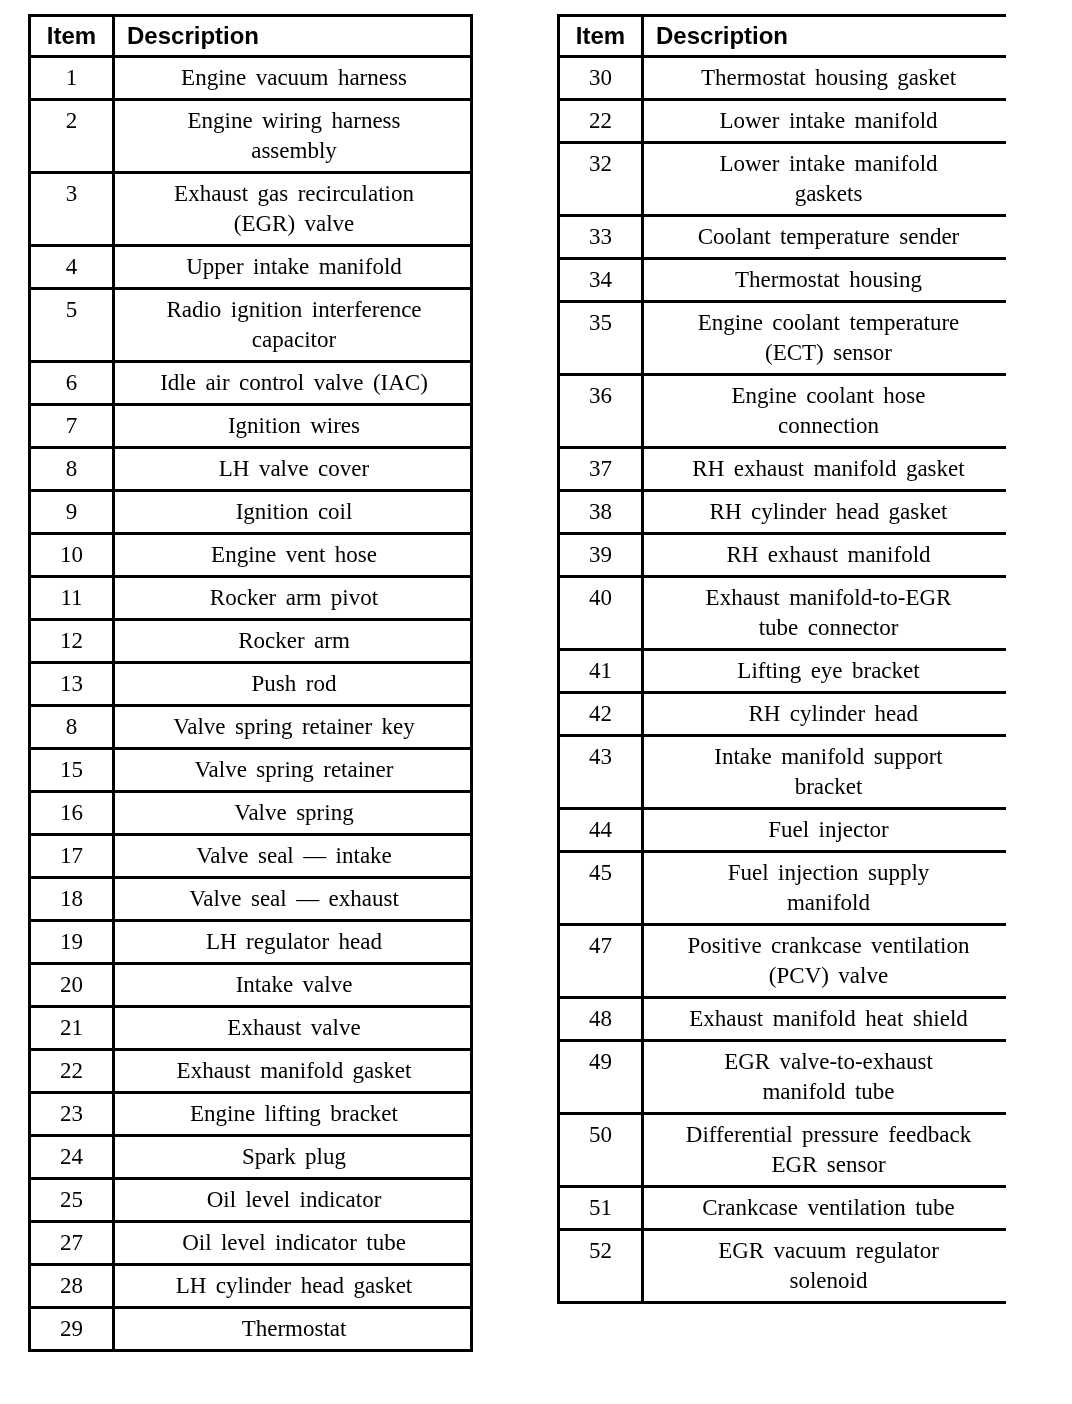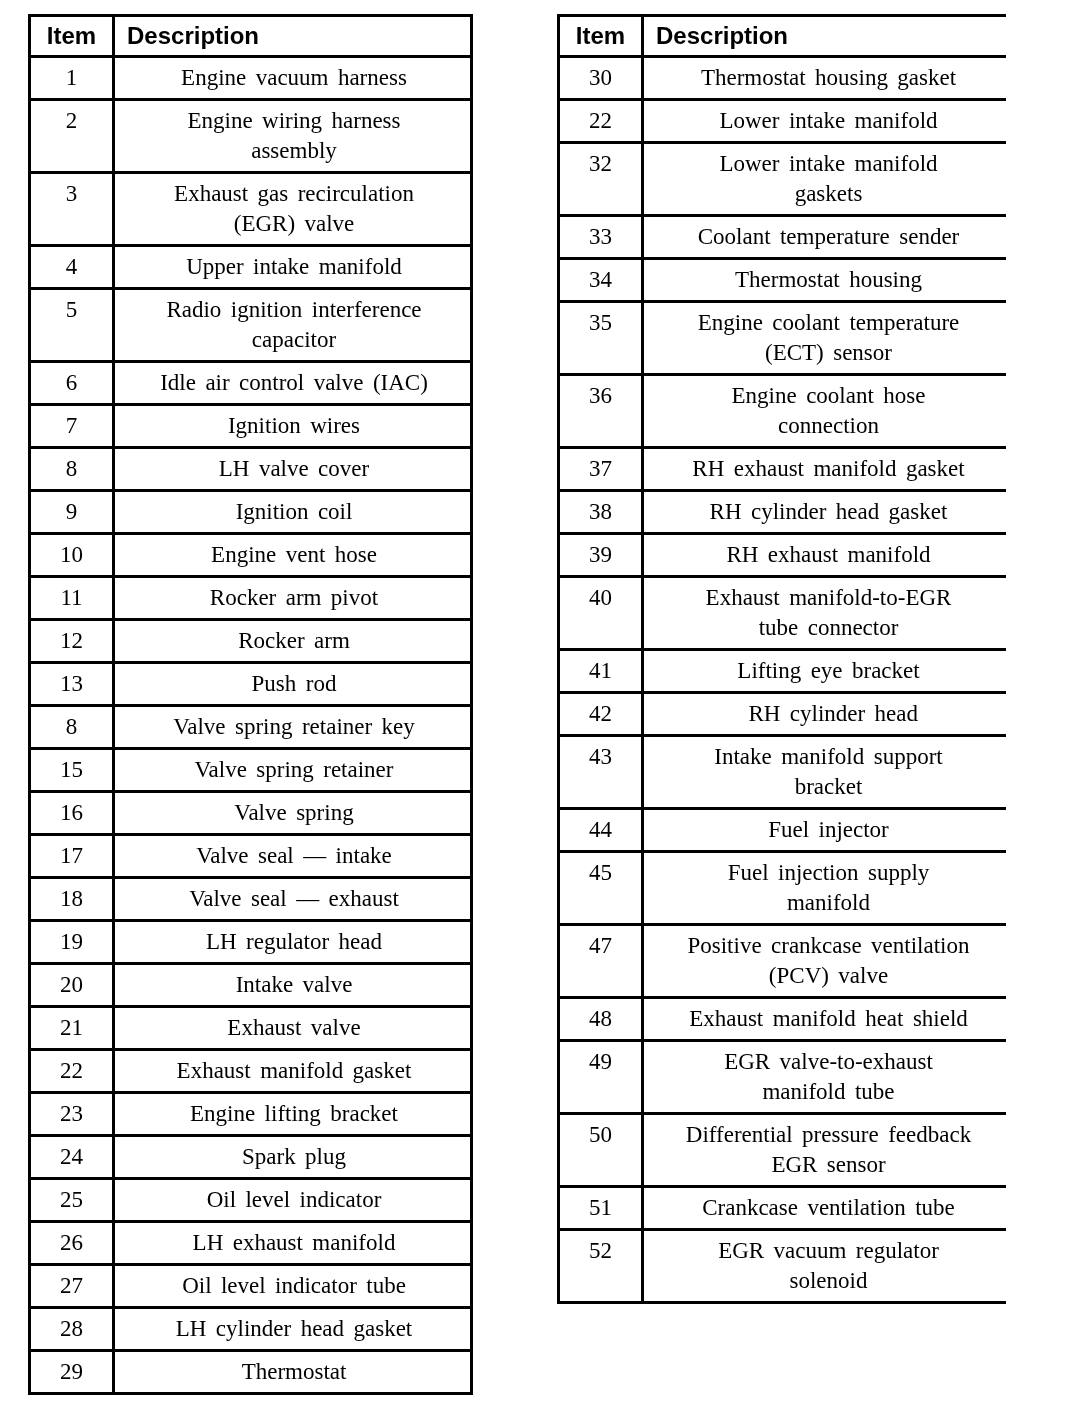--- a/index.html
+++ b/index.html
@@ -173,24 +173,20 @@
         </tr>
         <tr>
           <td class="item">24</td>
           <td class="desc">Spark plug</td>
         </tr>
         <tr>
           <td class="item">25</td>
           <td class="desc">Oil level indicator</td>
         </tr>
         <tr>
-          <td class="item">26</td>
-          <td class="desc">LH exhaust manifold</td>
-        </tr>
-        <tr>
           <td class="item">27</td>
           <td class="desc">Oil level indicator tube</td>
         </tr>
         <tr>
           <td class="item">28</td>
           <td class="desc">LH cylinder head gasket</td>
         </tr>
         <tr>
           <td class="item">29</td>
           <td class="desc">Thermostat</td>

